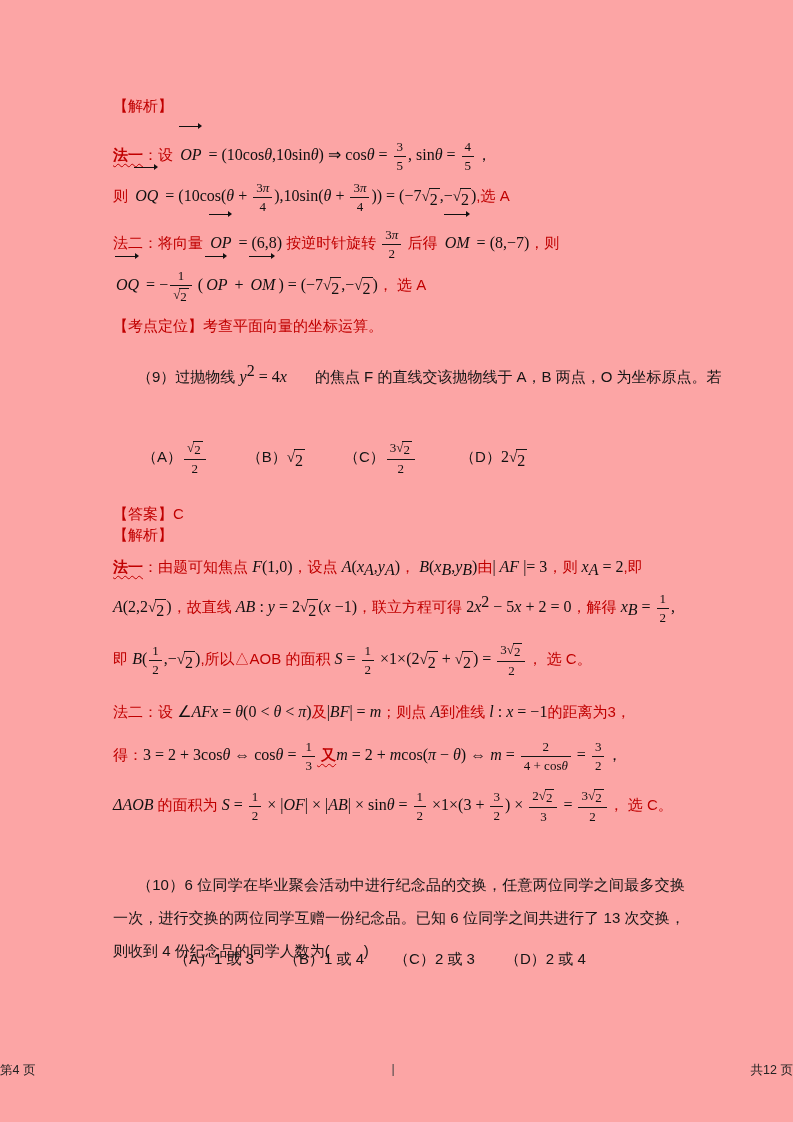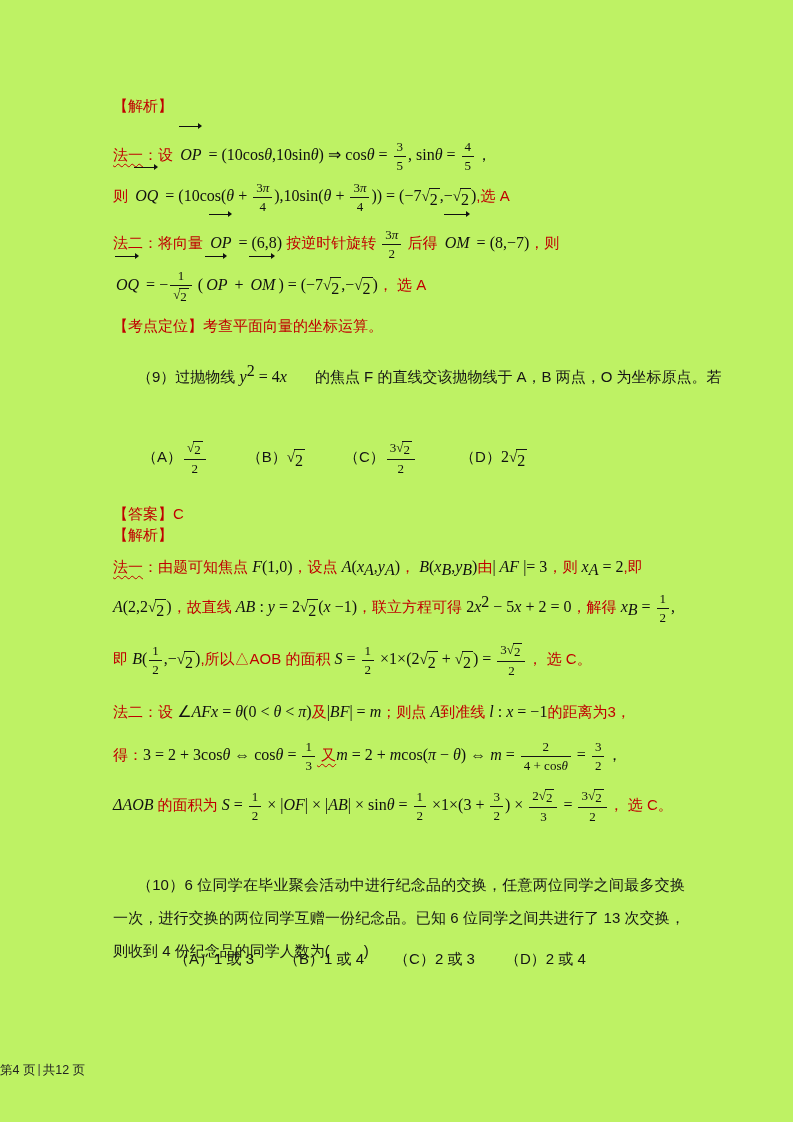--- a/index.html
+++ b/index.html
@@ -1,30 +1,30 @@
 <!DOCTYPE html>
 <html><head>
 <meta charset="utf-8">
 <style>
   * { margin:0; padding:0; box-sizing:border-box; }
   html,body { background:#ffffff; }
   .page {
-    position:relative; width:793px; height:1122px; background:#bef264;
+    position:relative; width:793px; height:1122px; background:#fca5a5;
     font-family:"Liberation Sans", sans-serif; color:#151515; overflow:hidden;
   }
   .line {
     position:absolute; left:113px; width:575px;
     font-size:15px; line-height:22px; white-space:nowrap;
   }
   .line.wrap { white-space:normal; text-align:justify; line-height:33px; }
   .seg { display:inline; }
   .seg.red  { color:#c00000; }
   .seg.wavy { text-decoration-line:underline; text-decoration-style:wavy;
               text-decoration-color:#c00000; text-decoration-thickness:1px;
-              text-underline-offset:3px; }
+              text-underline-offset:3px;font-weight:bold; }
   .seg.cn   { color:#151515;margin-left:24px; }
   .seg.mu   { font-family:"Liberation Serif", serif; font-size:16px; color:#101010; }
   .seg.mi   { font-family:"Liberation Serif", serif; font-style:italic; font-size:16px; color:#101010; }
   .vec { display:inline-block; position:relative; margin:0 2px; padding:16px 1px; }
   .vec::after { content:""; position:absolute; left:0; right:3px; top:-2px;
                 border-top:1.3px solid currentColor; }
   .vec::before { content:""; position:absolute; right:-2px; top:-5px; width:0; height:0;
                  border:3px solid transparent; border-left:4.5px solid currentColor; }
   .frac { display:inline-flex; flex-direction:column; vertical-align:middle;
           text-align:center; font-family:"Liberation Serif", serif;
@@ -32,21 +32,21 @@
   .frac .num { display:block; padding:0 3px 1px; }
   .frac .den { display:block; padding:1px 3px 0; border-top:1px solid currentColor; }
   .frac .mu, .frac .mi { font-size:13px; }
   .sqrt { display:inline-flex; align-items:stretch; font-family:"Liberation Serif", serif; }
   .sqrt::before { content:"√"; line-height:1.15; }
   .sqrt .rad { border-top:1px solid currentColor; padding:0 2px 0 1px; margin-left:-1px; }
   sup, sub { font-size:10px; font-family:"Liberation Serif", serif; }
   sup { vertical-align:0.55em; }
   sub { vertical-align:-0.3em; }
   .footer { position:absolute; top:1062px; left:0; width:100%;
-            display:flex; justify-content:flex-start; gap:2px;
+            display:flex; justify-content:space-between; gap:2px;
             font-size:12.5px; color:#222; }
   .footer .sep { color:#444; }
   
   .l0{top:95px}.l1{top:128px}.l2{top:169px}.l3{top:216px}.l4{top:258px}
   .l5{top:315px}.l6{top:360px}.l7{top:396px}.l8{top:439px}.l9{top:503px}
   .l10{top:524px}.l11{top:556px}.l12{top:590px}.l13{top:641px}.l14{top:701px}
   .l15{top:738px}.l16{top:787px}.l17{top:839px}.l18{top:868px;width:572px}
   .l19{top:948px;left:150px}
   .l8{left:118px}
 </style>

